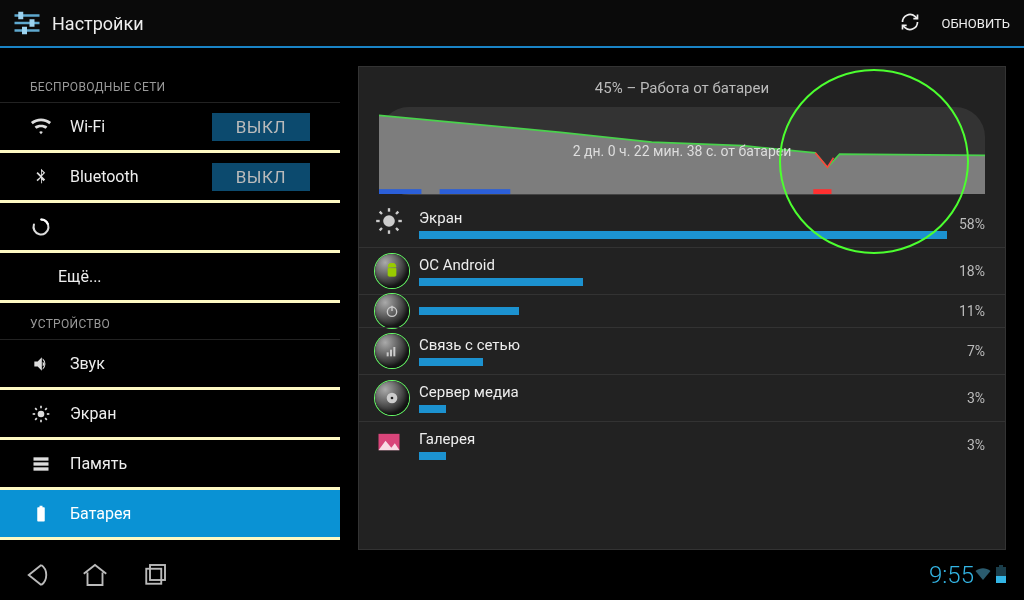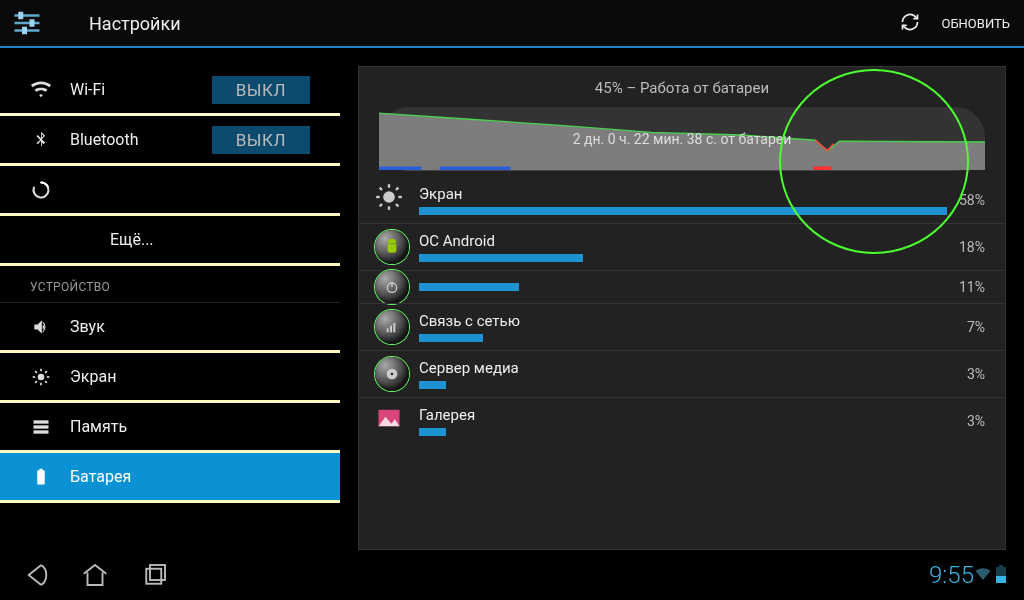--- a/index.html
+++ b/index.html
@@ -7,21 +7,21 @@
 
   
   .actionbar {
     height: 48px; background: #0a0a0a; display: flex; align-items: center;
     border-bottom: 2px solid #1a84c6; padding: 0 10px;
   }
   .actionbar .settings-icon {
     width: 34px; height: 34px; margin-right: 8px;
     display: flex; align-items: center; justify-content: center;
   }
-  .actionbar .title { font-size: 18px; color: #eee; margin-left: 37px; }
+  .actionbar .title { font-size: 18px; color: #eee; }
   .spacer { flex: 1; }
   .refresh-btn {
     display: flex; align-items: center; gap: 21px; color: #eee;
     font-size: 13px; padding: 8px 4px; cursor: pointer;
   }
 
   
   .panes { display: flex; height: 502px; } 
   .sidebar {
     width: 340px; background: #000; padding-top: 18px; overflow: hidden;
@@ -35,33 +35,33 @@
     border-bottom: 3px solid #fef9c3; cursor: pointer;
   }
   .sidebar-item .icon { width: 22px; height: 22px; margin-right: 18px; display:flex; align-items:center; justify-content:center; }
   .sidebar-item .label { font-size: 16px; color: #eee; }
   .sidebar-item .toggle {
     margin-left: auto; padding: 4px 24px; background: #0c4a6e;
     font-size: 17px; color: #bbb; letter-spacing: 0.5px;
   }
   .sidebar-item.selected { background: #0a92d4; }
   .sidebar-item.selected .label { color: #fff; }
-  .sidebar-item.indent { padding-left: 110px; }
+  .sidebar-item.indent { padding-left: 58px; }
 
   
   .detail-wrapper { flex: 1; padding: 18px 18px 0 18px; }
   .detail {
     background: #222; height: 100%; border: 1px solid #333;
     display: flex; flex-direction: column; position: relative;
   }
   .detail-header {
     text-align: center; color: #bbb; font-size: 15px; padding: 12px 0 10px;
   }
   .chart {
-    height: 64px; margin: 0 20px 6px; position: relative;
+    height: 88px; margin: 0 20px 6px; position: relative;
     background: linear-gradient(to bottom, #333 0%, #333 100%);
     border-bottom: 1px solid #444;
     border-radius: 30px;
   }
   .chart svg { position: absolute; inset: 0; width: 100%; height: 100%; }
   .chart-label {
     position: absolute; left: 0; right: 0; top: 50%; transform: translateY(-50%);
     text-align: center; color: #ddd; font-size: 14px; pointer-events: none;
   }
   .usage-list { flex: 1; overflow: hidden; }
@@ -130,20 +130,21 @@
       </svg>
     </span>
     <span>ОБНОВИТЬ</span>
   </div>
 </div>
 
 <div class="panes">
 
   <div class="sidebar">
 
+    <div class="section-header">БЕСПРОВОДНЫЕ СЕТИ</div>
 
     <div class="sidebar-item">
       <span class="icon">
         <svg viewBox="0 0 24 24" width="22" height="22" fill="#ddd">
             <path d="M12 20l-2-2.5c1.2-1 2.8-1 4 0L12 20zm-5-6l-2-2.4C8 8.9 16 8.9 19 11.6L17 14c-2.9-2.3-7.1-2.3-10 0zm-4-5L1 6.6C7 1.5 17 1.5 23 6.6L21 9C15.9 4.7 8.1 4.7 3 9z"></path>
           </svg>
       </span>
       <span class="label">Wi-Fi</span>
       <span class="toggle">ВЫКЛ</span>
     </div>

